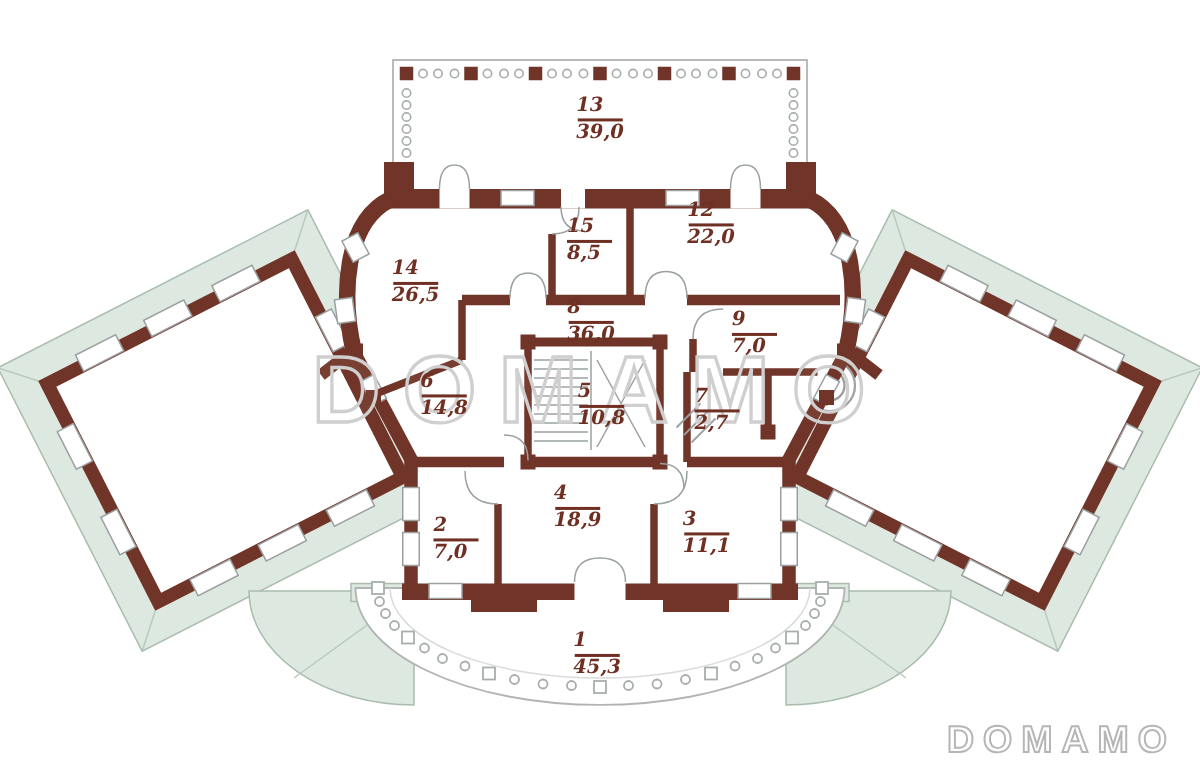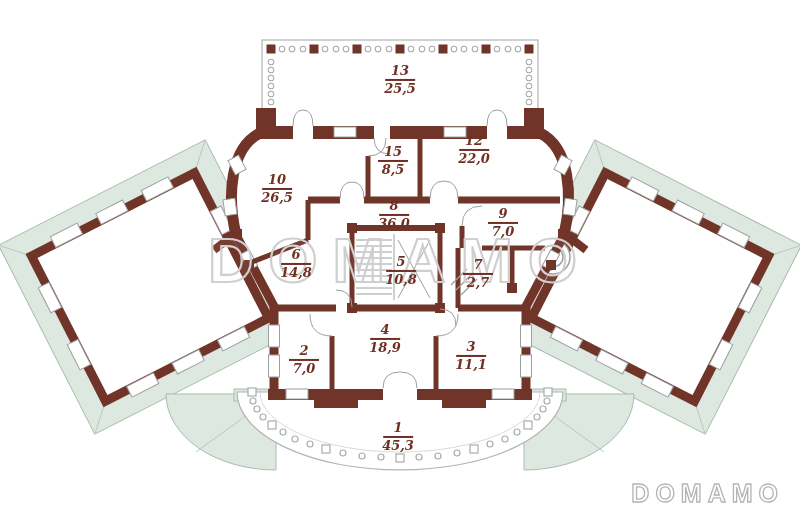--- a/index.html
+++ b/index.html
@@ -1,19 +1,19 @@
 <!DOCTYPE html>
 <html><head>
 <meta charset="utf-8">
 <style>
   html,body{margin:0;padding:0;background:#fff;}
   #stage{position:relative;width:800px;height:514px;background:#fff;overflow:hidden;
          font-family:"Liberation Sans",sans-serif;}
   #plan-svg{position:absolute;left:0;top:0;}
-  .room-label{position:absolute;transform:translate(-50%,-50%);text-align:center;
+  .room-label{position:absolute;transform:translate(-50%,-50%);text-align:left;
               color:#6f2f22;font-family:"DejaVu Serif",serif;font-style:italic;
               font-weight:bold;font-size:13px;line-height:1.1;z-index:30;white-space:nowrap;}
   .room-label .bar{width:30px;height:1.5px;background:#6f2f22;margin:1px auto;}
   #watermark{position:absolute;left:50%;top:224px;transform:translateX(-50%);
              z-index:20;font-weight:bold;font-size:63px;letter-spacing:15px;
              color:rgba(255,255,255,0.05);-webkit-text-stroke:2.2px #cfcfcf;
              font-family:"Liberation Sans",sans-serif;user-select:none;}
   #brand-logo{position:absolute;right:16px;bottom:6px;z-index:20;font-weight:bold;
               font-size:25px;letter-spacing:6px;color:rgba(255,255,255,0.05);
               -webkit-text-stroke:1.3px #b5b5b5;font-family:"Liberation Sans",sans-serif;}
@@ -296,24 +296,24 @@
     <line x1="461" y1="295" x2="477" y2="279"></line>
   </g>
 </svg>
 
 <div id="watermark">DOMAMO</div>
 <div id="brand-logo">DOMAMO</div>
 
 <div class="room-label" style="left:400px;top:80px">
   <div>13</div>
   <div class="bar"></div>
-  <div>25,5</div>
+  <div>39,0</div>
 </div>
 <div class="room-label" style="left:277px;top:189px">
-  <div>10</div>
+  <div>14</div>
   <div class="bar"></div>
   <div>26,5</div>
 </div>
 <div class="room-label" style="left:393px;top:161px">
   <div>15</div>
   <div class="bar"></div>
   <div>8,5</div>
 </div>
 <div class="room-label" style="left:474px;top:150px">
   <div>12</div>

